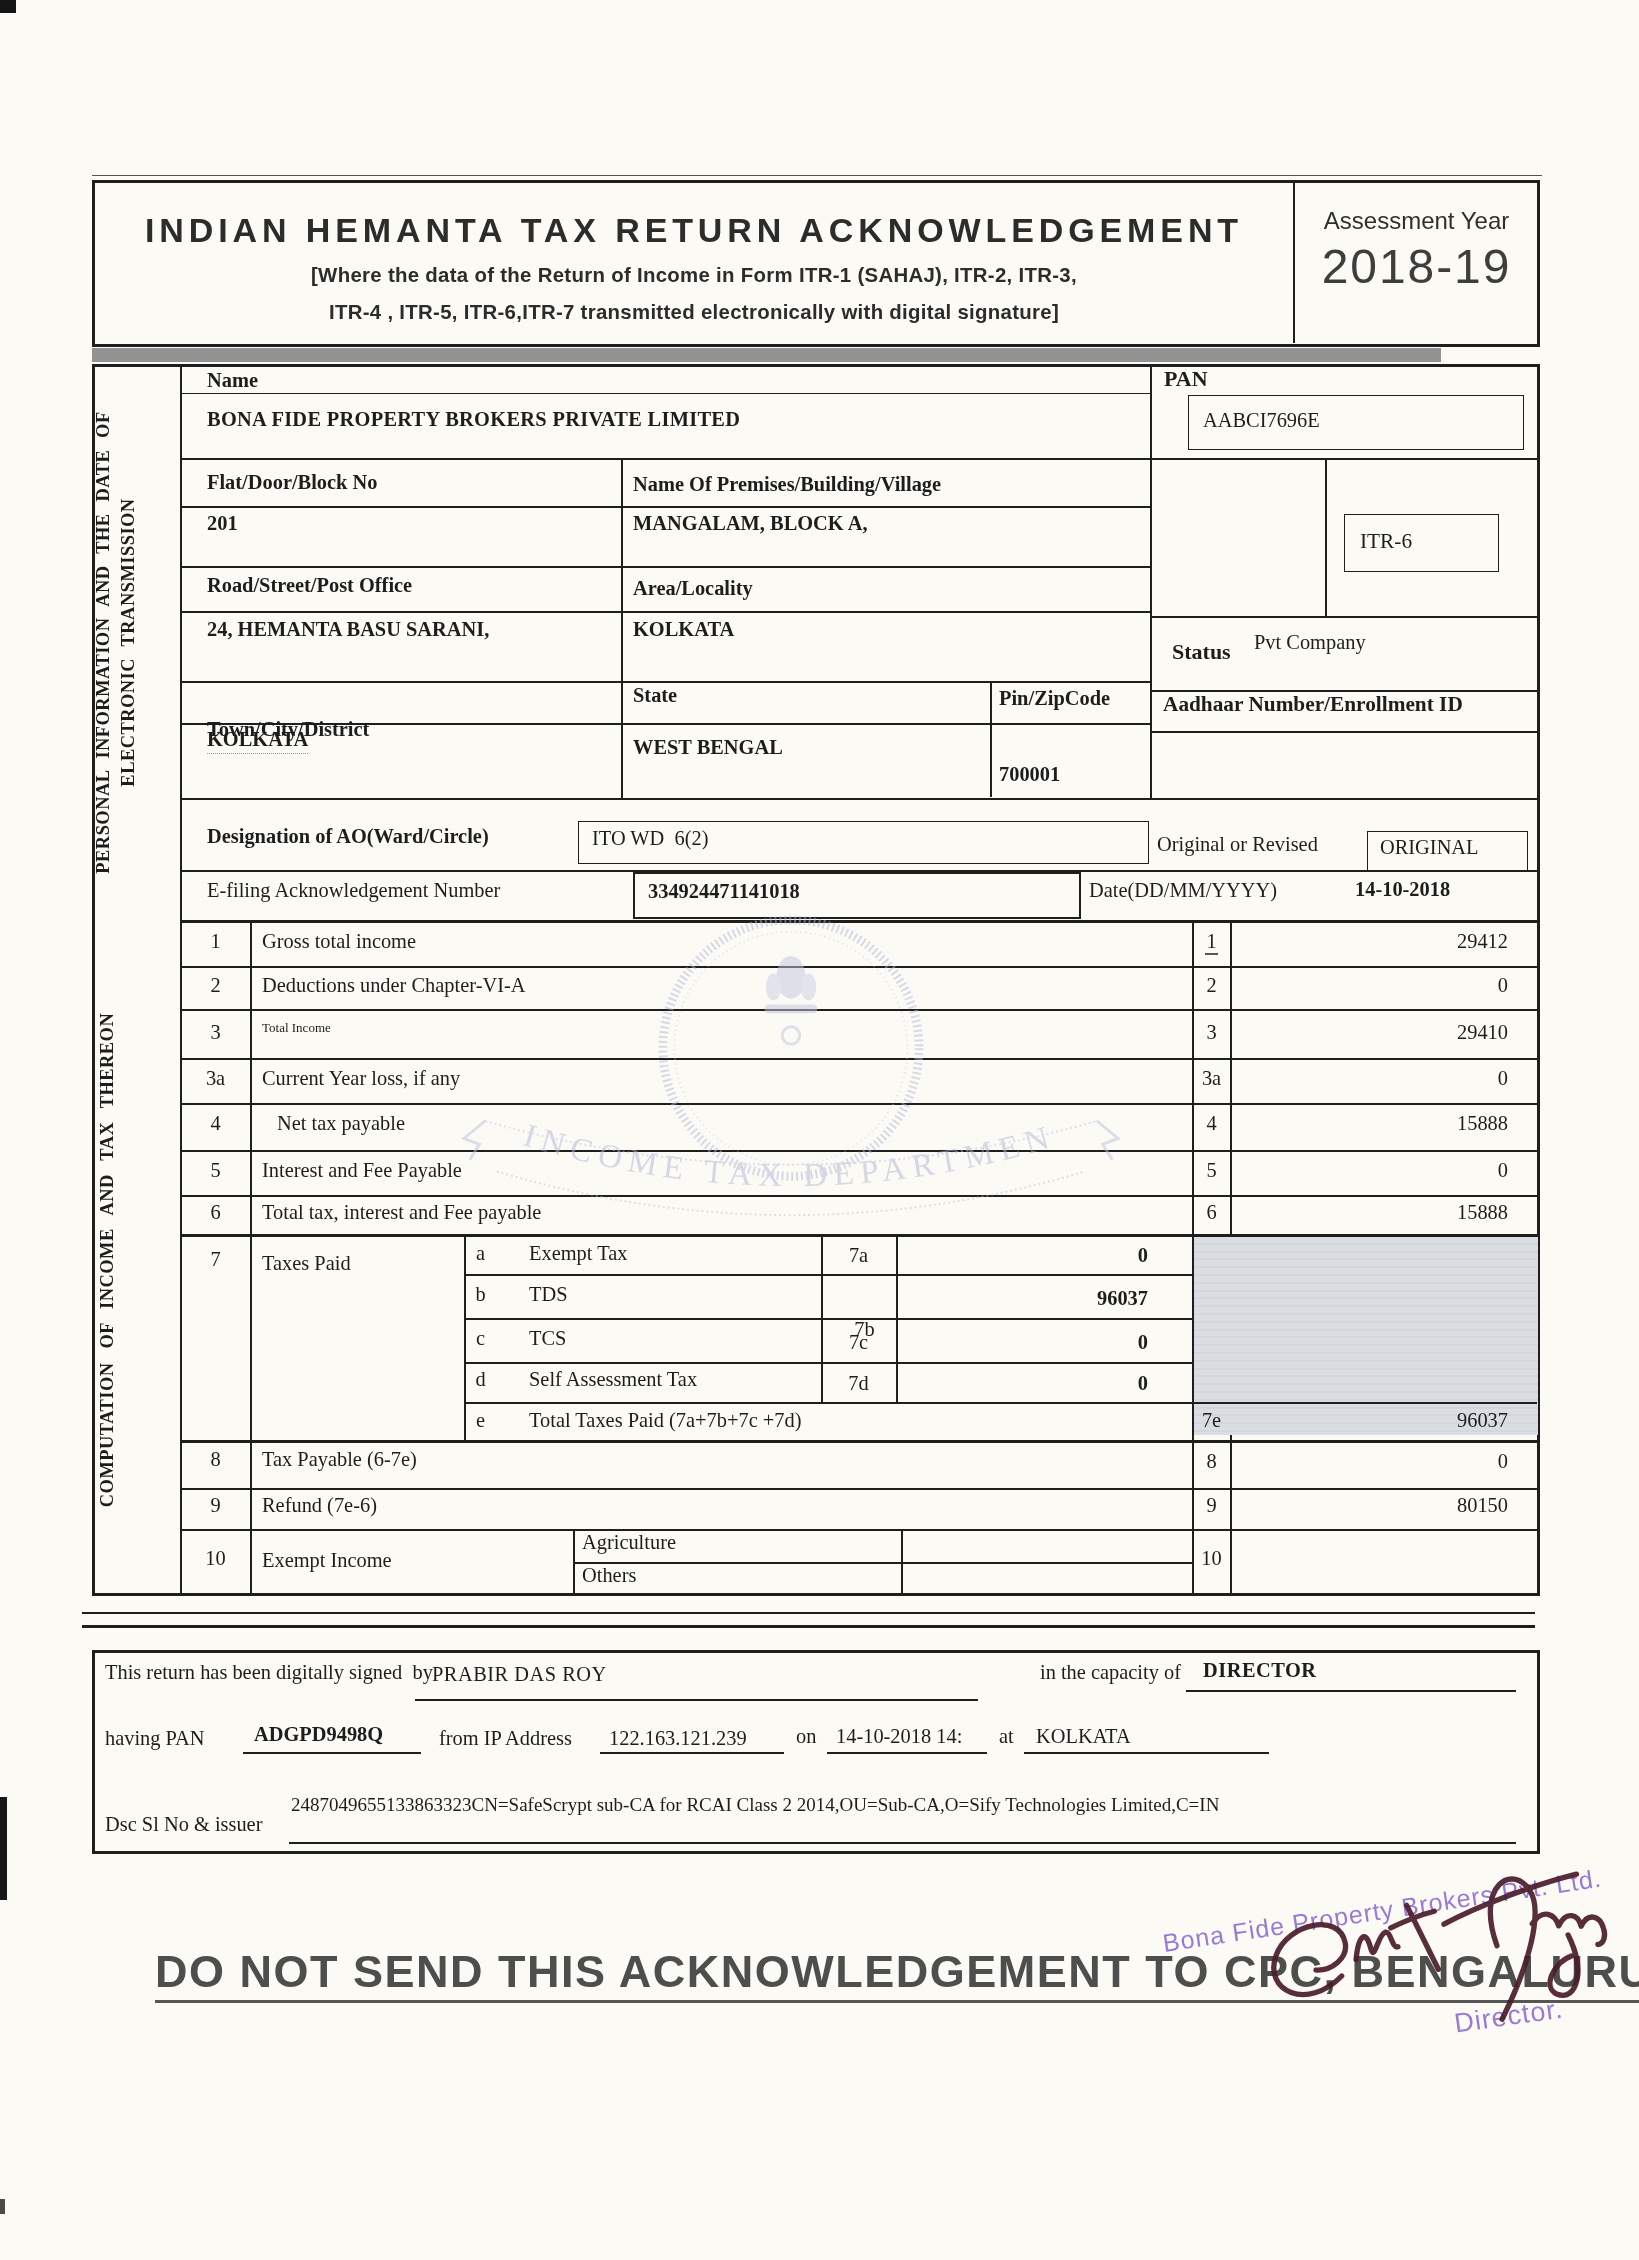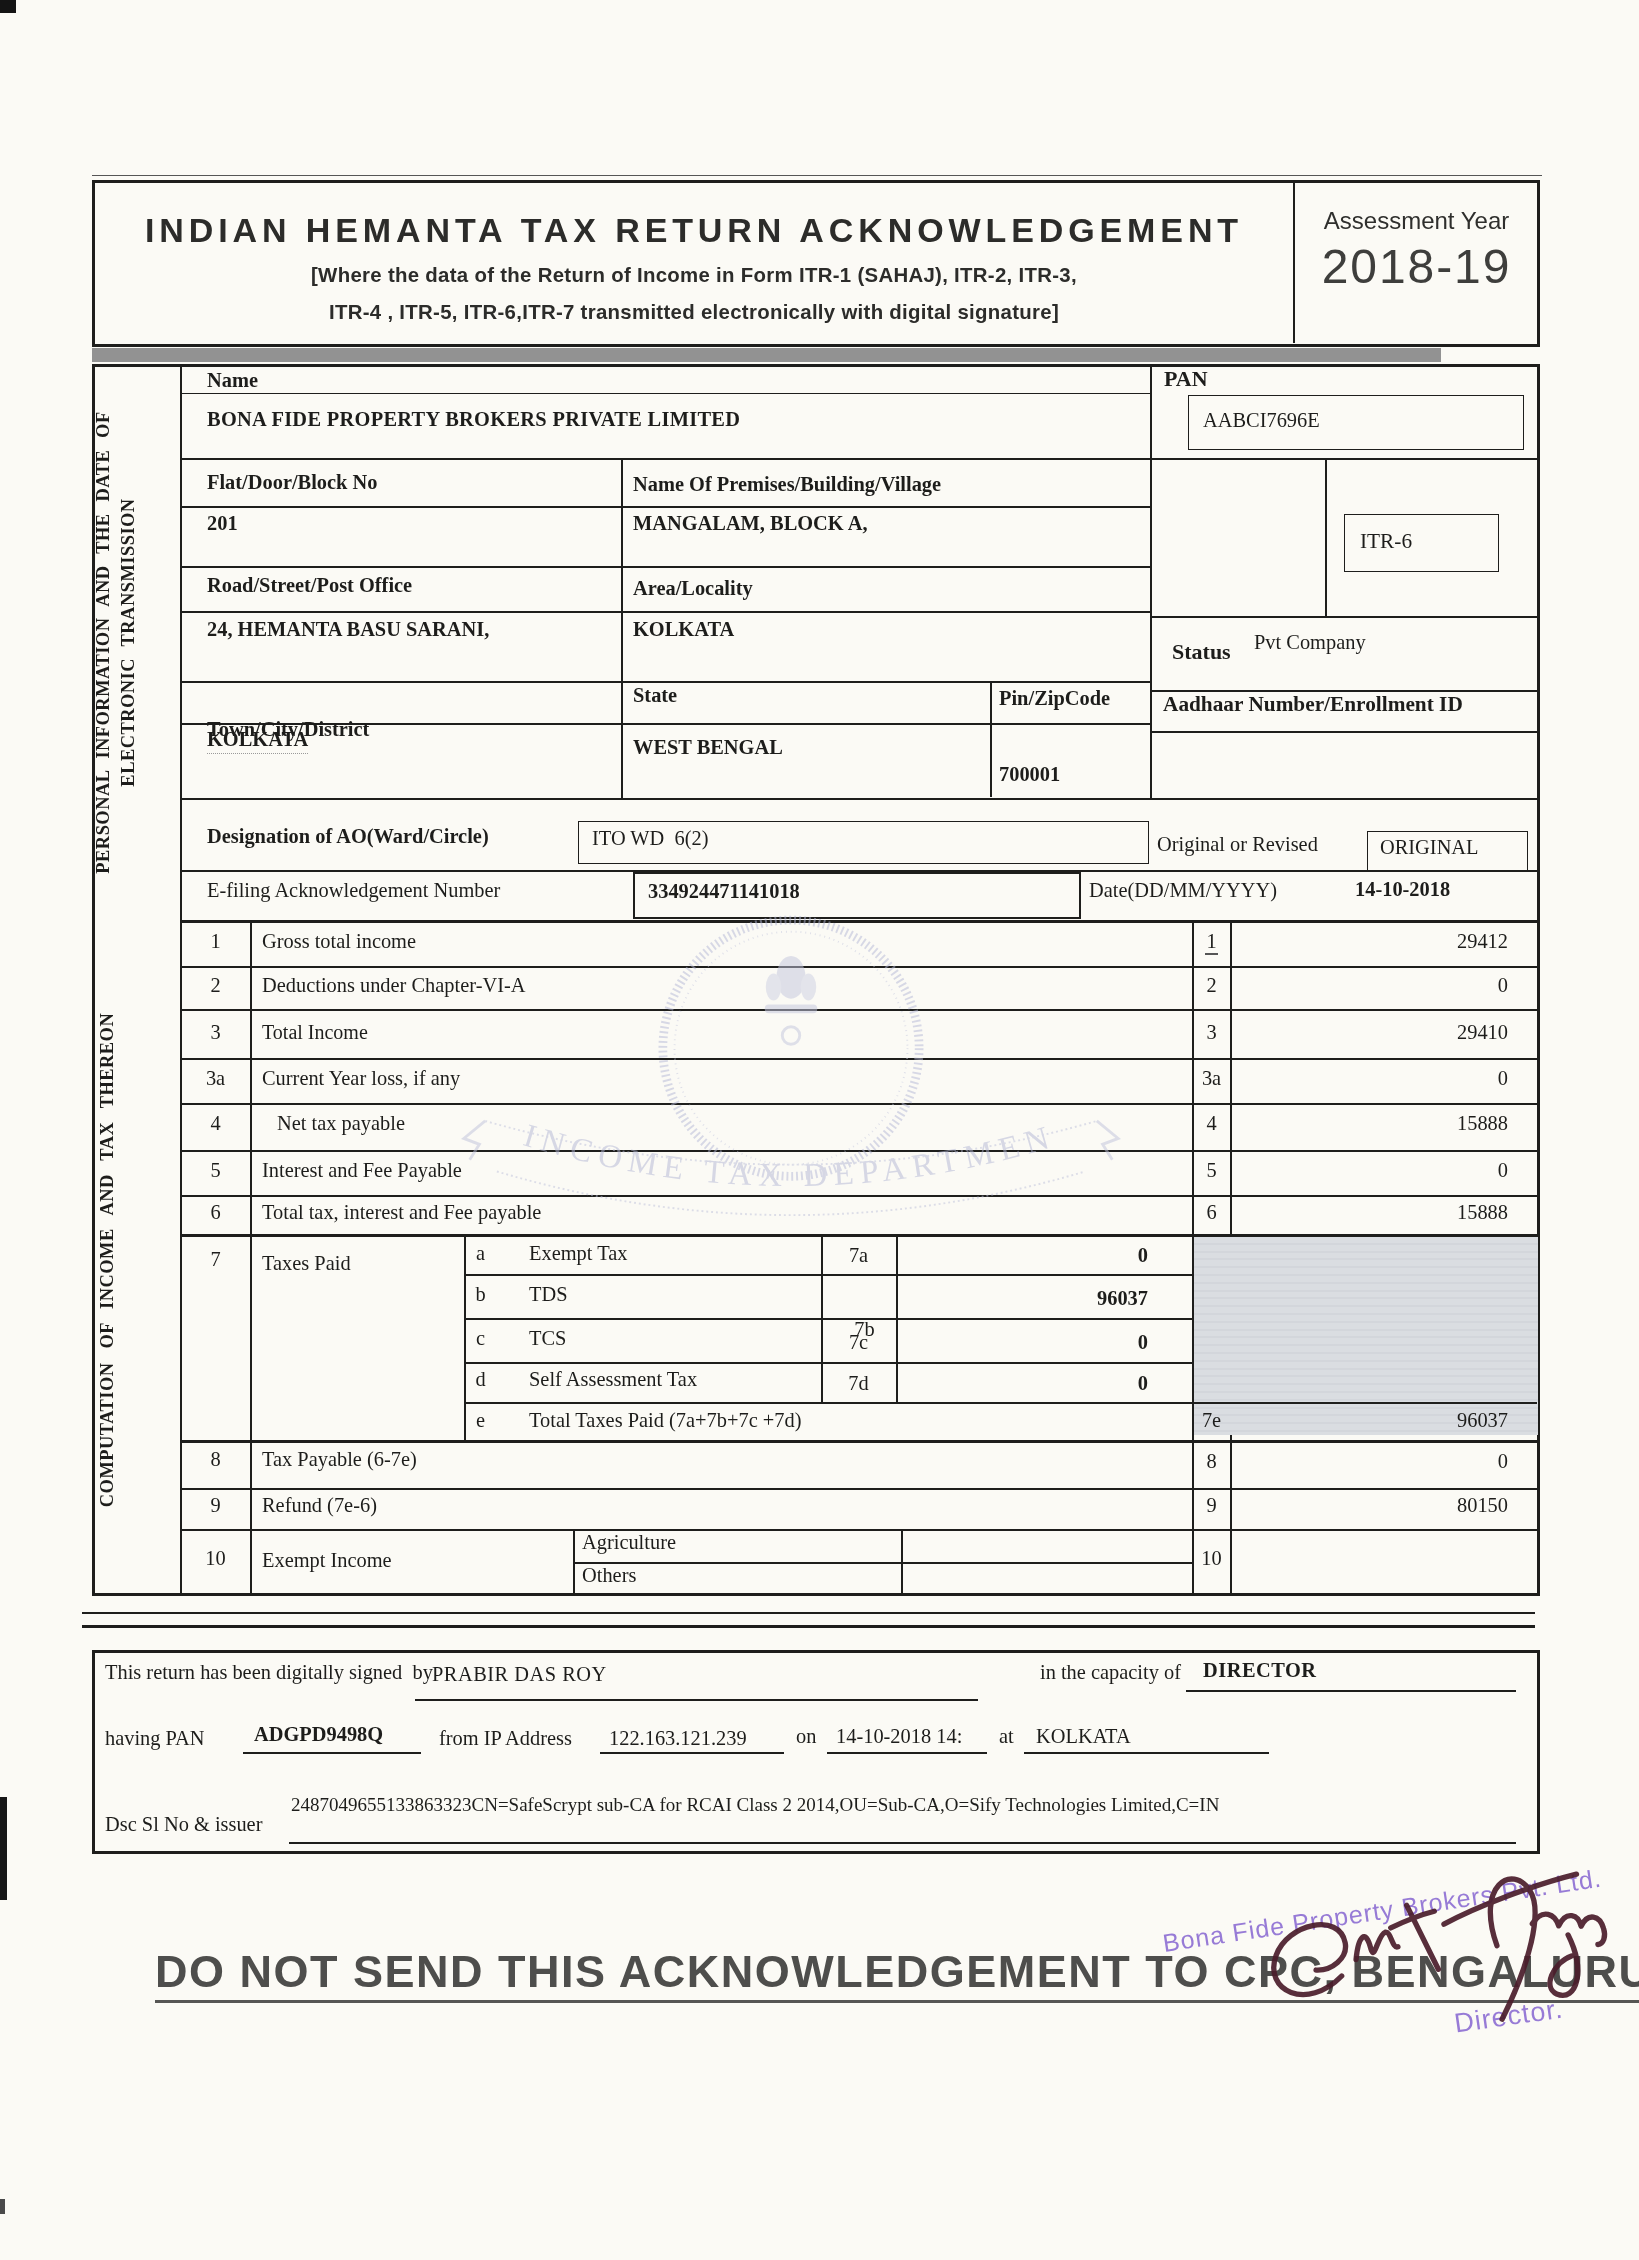--- a/index.html
+++ b/index.html
@@ -160,21 +160,21 @@
   <div class="t c" style="left:1192px;top:930px;width:39px;font-size:20.4px;z-index:2;">1</div>
   <div class="t r" style="left:1230px;top:930px;width:278px;font-size:20.4px;z-index:2;">29412</div>
   <div class="line" style="left:1205px;top:953px;width:12.6px;height:1.9px;background:#555;"></div>
 
   <div class="t c" style="left:180px;top:974px;width:71px;font-size:20.4px;z-index:2;">2</div>
   <div class="t" style="left:262px;top:974px;font-size:20.4px;z-index:2;">Deductions under Chapter-VI-A</div>
   <div class="t c" style="left:1192px;top:974px;width:39px;font-size:20.4px;z-index:2;">2</div>
   <div class="t r" style="left:1230px;top:974px;width:278px;font-size:20.4px;z-index:2;">0</div>
 
   <div class="t c" style="left:180px;top:1021px;width:71px;font-size:20.4px;z-index:2;">3</div>
-  <div class="t" style="left:262px;top:1021px;font-size:20px;z-index:2;font-family:Liberation Serif, serif;">Total Income</div>
+  <div class="t" style="left:262px;top:1021px;font-size:13px;z-index:2;font-family:Liberation Serif, serif;">Total Income</div>
   <div class="t c" style="left:1192px;top:1021px;width:39px;font-size:20.4px;z-index:2;">3</div>
   <div class="t r" style="left:1230px;top:1021px;width:278px;font-size:20.4px;z-index:2;">29410</div>
 
   <div class="t c" style="left:180px;top:1067px;width:71px;font-size:20.4px;z-index:2;">3a</div>
   <div class="t" style="left:262px;top:1067px;font-size:20.4px;z-index:2;">Current Year loss, if any</div>
   <div class="t c" style="left:1192px;top:1067px;width:39px;font-size:20.4px;z-index:2;">3a</div>
   <div class="t r" style="left:1230px;top:1067px;width:278px;font-size:20.4px;z-index:2;">0</div>
 
   <div class="t c" style="left:180px;top:1112px;width:71px;font-size:20.4px;z-index:2;">4</div>
   <div class="t" style="left:277px;top:1112px;font-size:20.4px;z-index:2;">Net tax payable</div>

